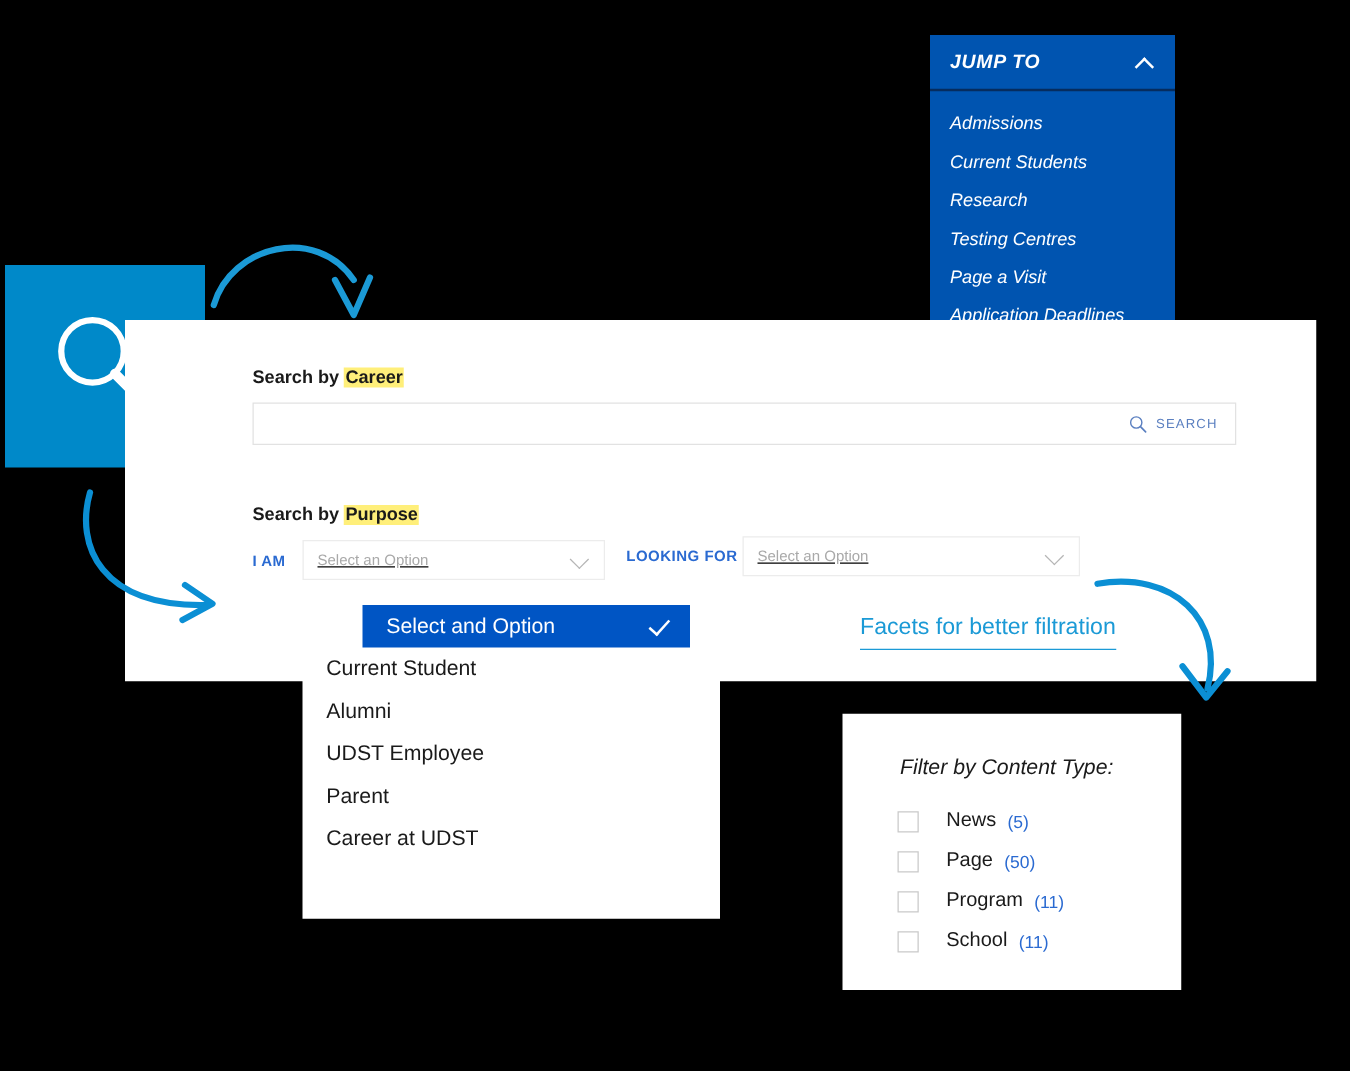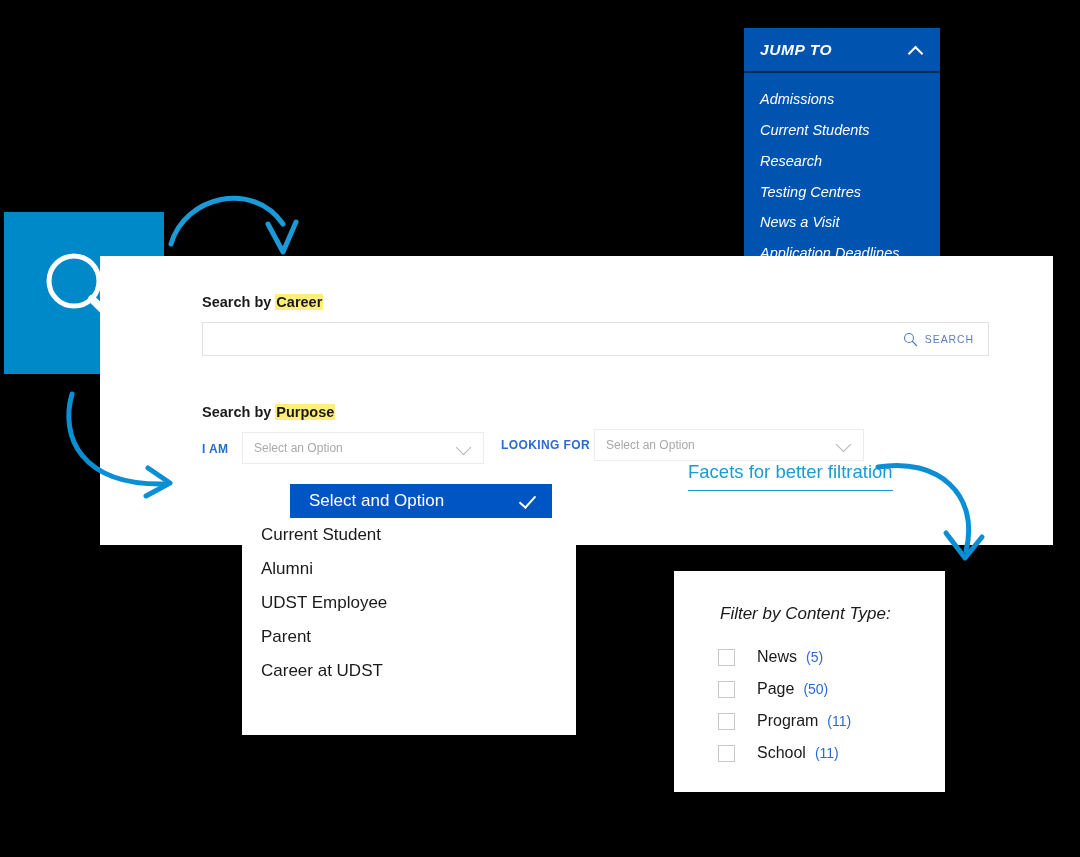--- a/index.html
+++ b/index.html
@@ -137,20 +137,21 @@
   #label-iam { left: 102px; top: 186px; }
   #label-lookingfor { left: 401px; top: 182px; }
 
   .select-box {
     position: absolute;
     border: 1px solid #ececec;
     background: #ffffff;
     display: flex;
     align-items: center;
     cursor: pointer;
+    text-decoration: underline;
   }
   #select-iam { left: 142px; top: 176px; width: 242px; height: 32px; }
   #select-lookingfor { left: 494px; top: 173px; width: 270px; height: 32px; }
   .select-box .sel-text {
     flex: 1;
     padding-left: 11px;
     font-size: 12px;
     color: #a9a9a9;
   }
   .chev-down {
@@ -203,21 +204,21 @@
     left: 3px; top: -2px;
     width: 7px; height: 14px;
     border-right: 2px solid #ffffff;
     border-bottom: 2px solid #ffffff;
     transform: rotate(42deg);
   }
 
   
   #facets-note {
     position: absolute;
-    left: 688px; top: 461px;
+    left: 688px; top: 490px;
     color: #1b9ad6;
     font-size: 18.5px;
     border-bottom: 1.6px solid #1b9ad6;
     padding-bottom: 7px;
     white-space: nowrap;
   }
 
   
   #filter-panel {
     position: absolute;
@@ -272,21 +273,21 @@
   <div id="jump-panel">
     <div id="jump-header">
       <span class="jt-title">JUMP TO</span>
       <span class="chev-up"></span>
     </div>
     <div id="jump-list">
       <a class="jump-item">Admissions</a>
       <a class="jump-item">Current Students</a>
       <a class="jump-item">Research</a>
       <a class="jump-item">Testing Centres</a>
-      <a class="jump-item">News a Visit</a>
+      <a class="jump-item">Page a Visit</a>
       <a class="jump-item">Application Deadlines</a>
     </div>
   </div>
 
   <div id="magnifier-tile">
     <svg width="100" height="100" viewBox="0 0 100 100">
       <circle cx="40" cy="38" r="25" fill="none" stroke="#ffffff" stroke-width="5"></circle>
       <line x1="58" y1="56" x2="80" y2="78" stroke="#ffffff" stroke-width="8" stroke-linecap="round"></line>
     </svg>
   </div>

